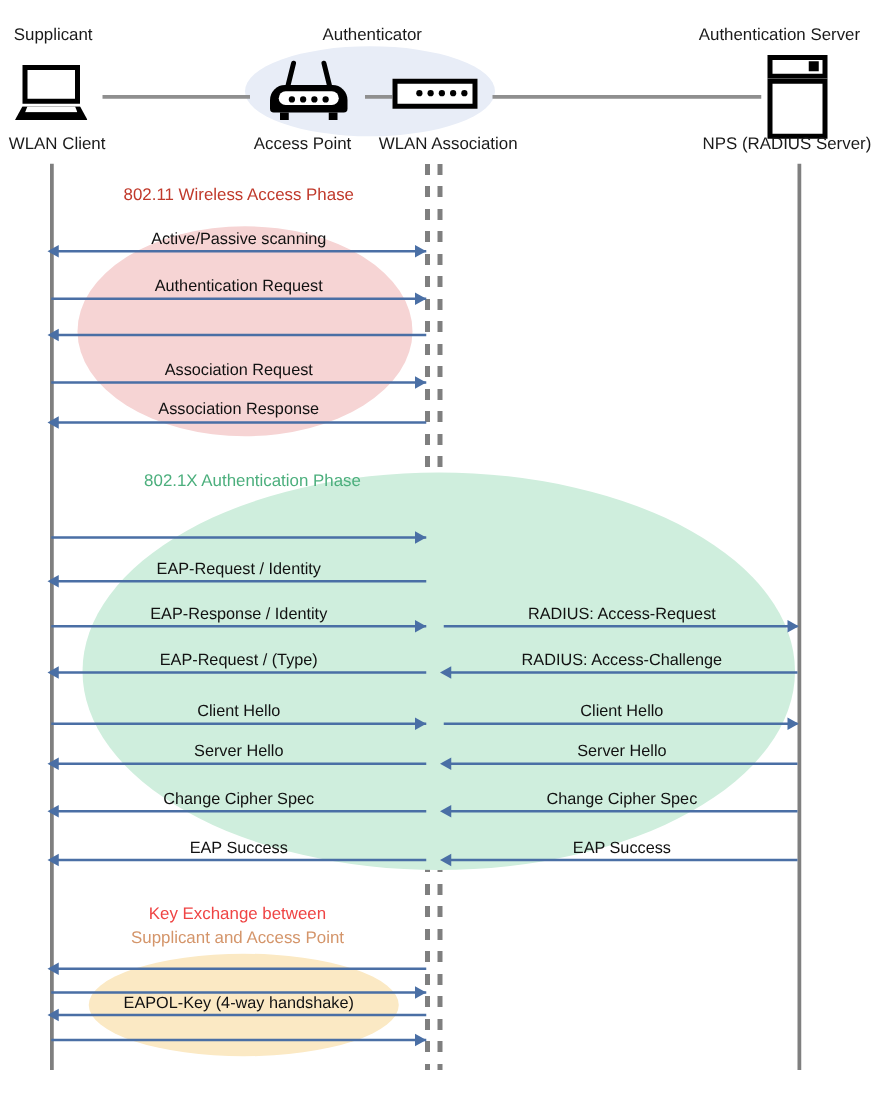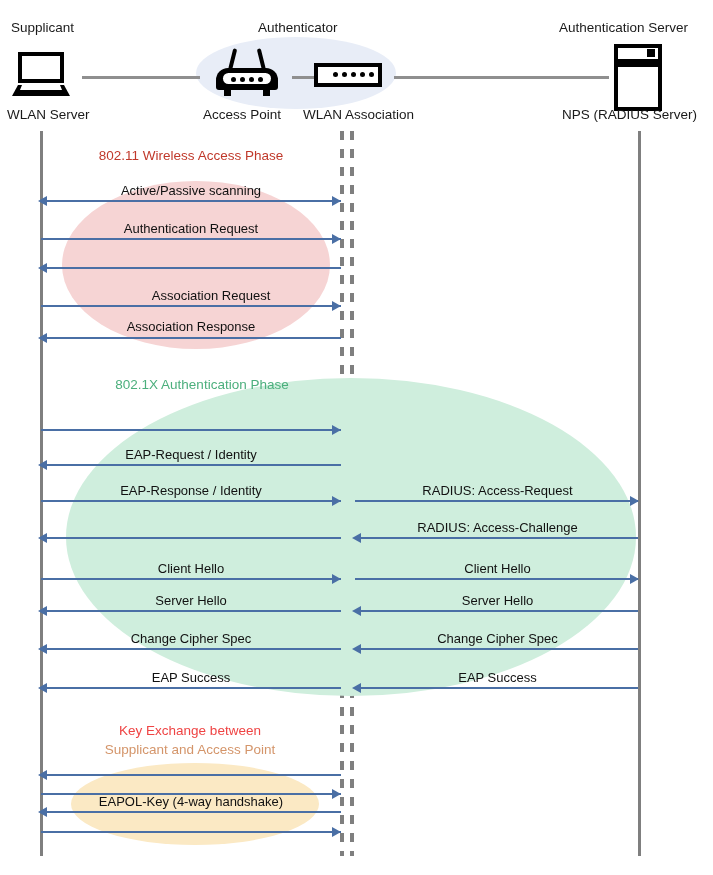--- a/index.html
+++ b/index.html
@@ -76,21 +76,21 @@
   <div class="hdr-link" style="left:82px;top:76px;width:118px;"></div>
   <div class="hdr-link" style="left:292px;top:76px;width:22px;"></div>
   <div class="hdr-link" style="left:394px;top:76px;width:215px;"></div>
 
   <div class="actor-title" style="left:11px;top:20px;">Supplicant</div>
   <div class="laptop" style="left:12px;top:52px;width:58px;height:44px;">
     <div class="screen"></div>
       <div class="base"></div>
       <div class="baseinner"></div>
   </div>
-  <div class="actor-caption" style="left:7px;top:107px;">WLAN Server</div>
+  <div class="actor-caption" style="left:7px;top:107px;">WLAN Client</div>
 
   <div class="actor-title" style="left:258px;top:20px;">Authenticator</div>
 
   <div class="ap" style="left:216px;top:46px;width:62px;height:50px;">
     <div class="ant" style="left:12px;top:2px;height:22px;transform:rotate(14deg);transform-origin:bottom center;"></div>
     <div class="ant" style="left:46px;top:2px;height:22px;transform:rotate(-14deg);transform-origin:bottom center;"></div>
     <div class="body"></div>
     <div class="bodyin"></div>
     <div class="led" style="left:15px;"></div>
     <div class="led" style="left:24px;"></div>
@@ -138,21 +138,21 @@
   <div class="msg-head left" style="left:38px;top:196px;"></div>
   <div class="msg-head right" style="left:332px;top:196px;"></div>
 
   <div class="msg-label" style="left:41px;top:221px;width:300px;">Authentication Request</div>
   <div class="msg-line" style="left:41px;top:238px;width:300px;"></div>
   <div class="msg-head right" style="left:332px;top:234px;"></div>
 
   <div class="msg-line" style="left:44px;top:267px;width:297px;"></div>
   <div class="msg-head left" style="left:38px;top:263px;"></div>
 
-  <div class="msg-label" style="left:41px;top:288px;width:300px;padding-left:20px;">Association Request</div>
+  <div class="msg-label" style="left:41px;top:288px;width:300px;">Association Request</div>
   <div class="msg-line" style="left:41px;top:305px;width:300px;"></div>
   <div class="msg-head right" style="left:332px;top:301px;"></div>
 
   <div class="msg-label" style="left:41px;top:319px;width:300px;">Association Response</div>
   <div class="msg-line" style="left:44px;top:337px;width:297px;"></div>
   <div class="msg-head left" style="left:38px;top:333px;"></div>
 
   <div class="msg-line" style="left:41px;top:429px;width:300px;"></div>
   <div class="msg-head right" style="left:332px;top:425px;"></div>
 
@@ -161,20 +161,21 @@
   <div class="msg-head left" style="left:38px;top:460px;"></div>
 
   <div class="msg-label" style="left:41px;top:483px;width:300px;">EAP-Response / Identity</div>
   <div class="msg-line" style="left:41px;top:500px;width:300px;"></div>
   <div class="msg-head right" style="left:332px;top:496px;"></div>
 
   <div class="msg-label" style="left:355px;top:483px;width:285px;">RADIUS: Access-Request</div>
   <div class="msg-line" style="left:355px;top:500px;width:283px;"></div>
   <div class="msg-head right" style="left:630px;top:496px;"></div>
 
+  <div class="msg-label" style="left:41px;top:520px;width:300px;">EAP-Request / (Type)</div>
   <div class="msg-line" style="left:44px;top:537px;width:297px;"></div>
   <div class="msg-head left" style="left:38px;top:533px;"></div>
 
   <div class="msg-label" style="left:355px;top:520px;width:285px;">RADIUS: Access-Challenge</div>
   <div class="msg-line" style="left:358px;top:537px;width:280px;"></div>
   <div class="msg-head left" style="left:352px;top:533px;"></div>
 
   <div class="msg-label" style="left:41px;top:561px;width:300px;">Client Hello</div>
   <div class="msg-line" style="left:41px;top:578px;width:300px;"></div>
   <div class="msg-head right" style="left:332px;top:574px;"></div>

